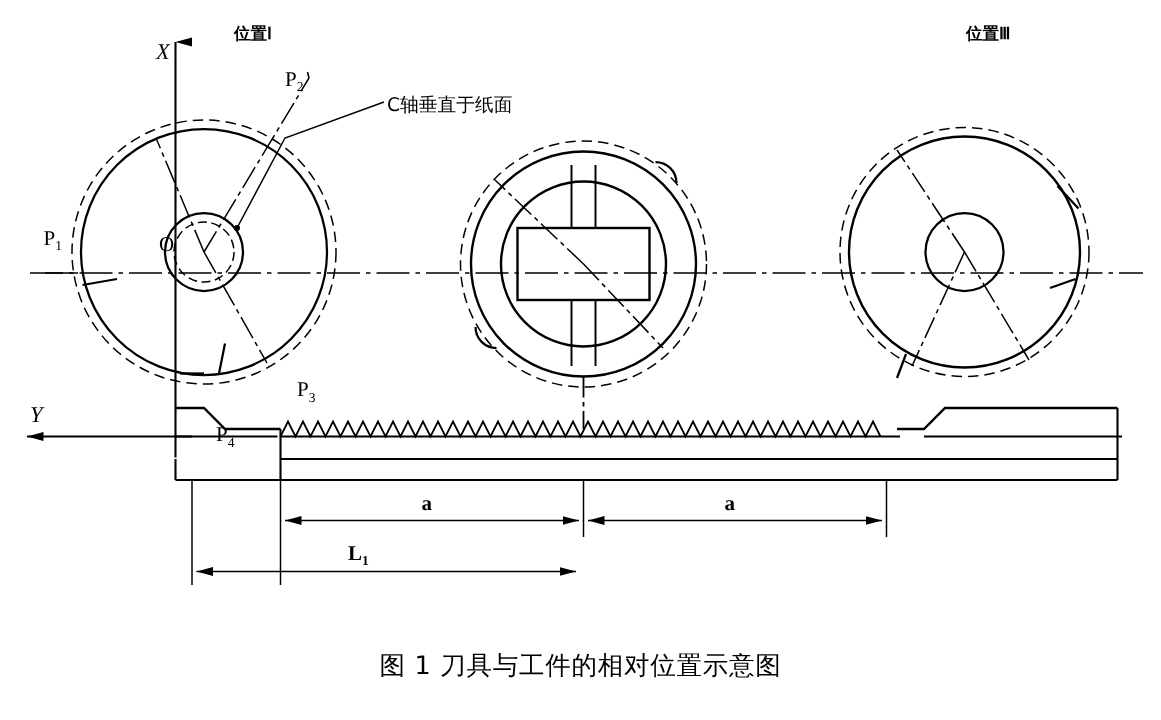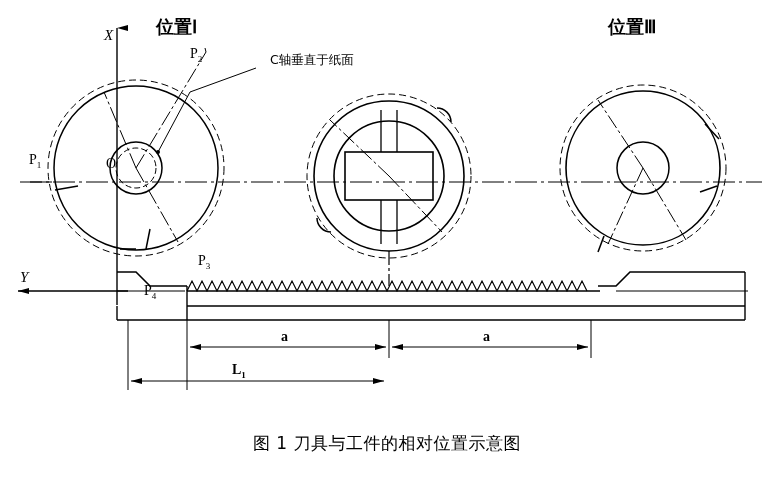--- a/index.html
+++ b/index.html
@@ -32,21 +32,21 @@
   }
   .lbl {
     position: absolute;
     white-space: nowrap;
     font-family: "Liberation Serif", serif;
     font-size: 14px;
     line-height: 1;
   }
   .cn {
     font-family: Liberation Serif, serif;
-    font-size: 18px;
+    font-size: 11px;
     font-weight: bold;
   }
   .cn-small {
     font-family: "DejaVu Sans", sans-serif;
     font-size: 12.5px;
   }
   .ital {
     font-size: 14px;
   }
   .axis-lbl {
@@ -213,26 +213,26 @@
 
       <line x1="131" y1="381" x2="384" y2="381" marker-start="url(#arrR)" marker-end="url(#arrL)"></line>
     </g>
 
     <g stroke="#000" stroke-width="1">
       <line x1="30" y1="182" x2="52" y2="182"></line>
     </g>
   </svg>
 
   <div class="lbl cn" style="left:156px; top:18px;">位置Ⅰ</div>
-  <div class="lbl cn" style="left:608px; top:18px;">位置Ⅲ</div>
+  <div class="lbl cn" style="left:644px; top:18px;">位置Ⅲ</div>
 
   <div class="lbl axis-lbl" style="left:104px; top:28px;">X</div>
   <div class="lbl axis-lbl" style="left:20px; top:270px;">Y</div>
 
-  <div class="lbl cn-small" style="left:258px; top:54px;margin-left:12px;">C轴垂直于纸面</div>
+  <div class="lbl cn-small" style="left:258px; top:64px;">C轴垂直于纸面</div>
 
   <div class="lbl ital" style="left:106px; top:157px;">O</div>
 
   <div class="lbl ital" style="left:14px; top:153px;margin-left:15px;"><span>P</span><span class="sub">1</span></div>
   <div class="lbl ital" style="left:190px; top:47px;"><span>P</span><span class="sub">2</span></div>
   <div class="lbl ital" style="left:184px; top:254px;margin-left:14px;"><span>P</span><span class="sub">3</span></div>
   <div class="lbl ital" style="left:144px; top:284px;"><span>P</span><span class="sub">4</span></div>
 
   <div class="lbl ital" style="left:281px; top:330px; font-weight:bold;">a</div>
   <div class="lbl ital" style="left:483px; top:330px; font-weight:bold;">a</div>

